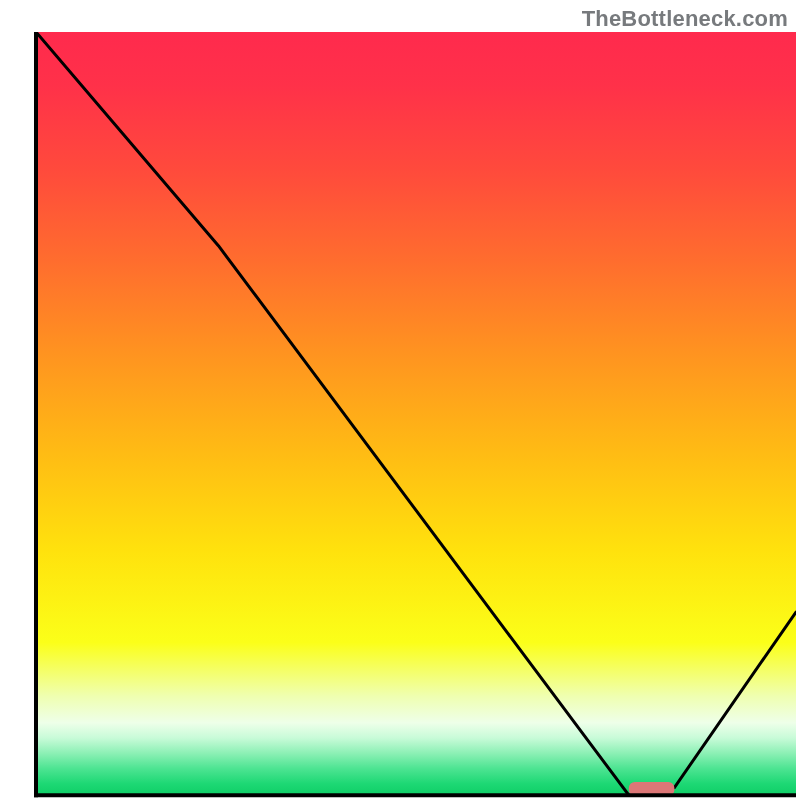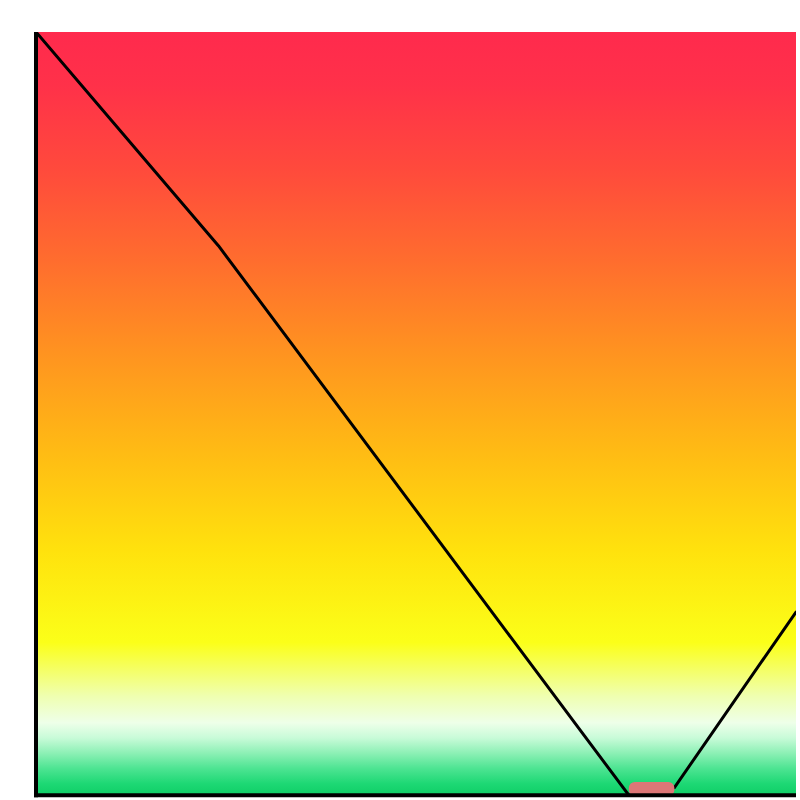--- a/index.html
+++ b/index.html
@@ -31,20 +31,21 @@
     left: 0;
     top: 0;
     width: 800px;
     height: 800px;
   }
 </style>
 </head>
 <body>
 
 <div class="container">
+  <div class="watermark">TheBottleneck.com</div>
 
   <svg class="plot" viewBox="0 0 800 800" preserveAspectRatio="none">
     <defs>
       <linearGradient id="bg-grad" x1="0" y1="0" x2="0" y2="1">
           <stop offset="0%" stop-color="#ff2a4d"></stop>
           <stop offset="7.000000000000001%" stop-color="#ff3149"></stop>
           <stop offset="18%" stop-color="#ff4a3c"></stop>
           <stop offset="30%" stop-color="#ff6d2e"></stop>
           <stop offset="42%" stop-color="#ff9320"></stop>
           <stop offset="55.00000000000001%" stop-color="#ffbb14"></stop>

